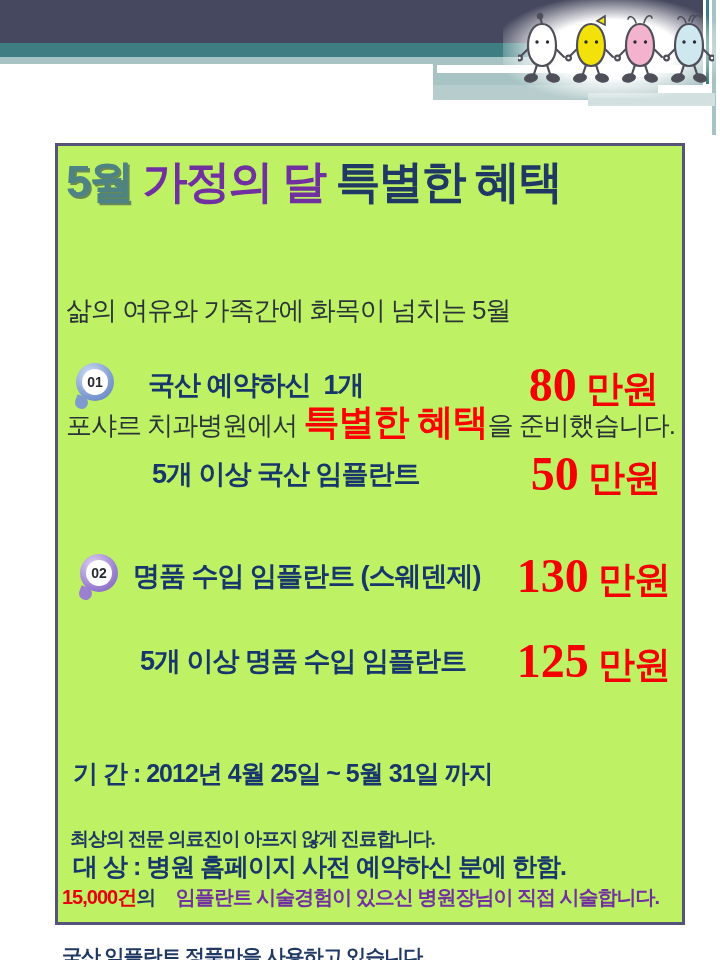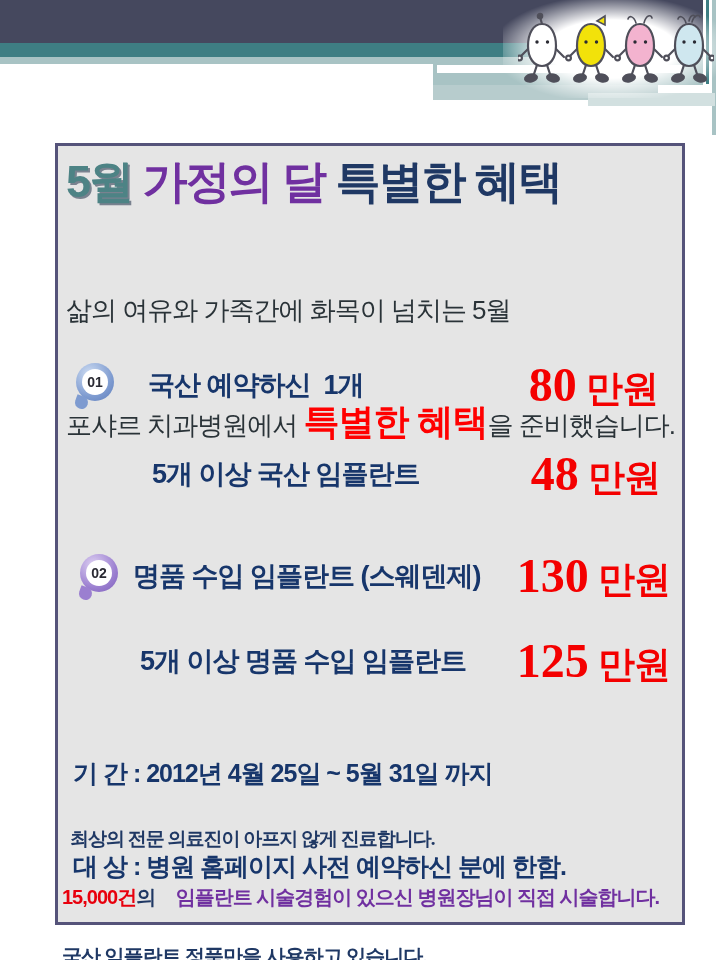--- a/index.html
+++ b/index.html
@@ -15,21 +15,21 @@
   .block-sage-right{position:absolute;left:433px;top:57px;width:270px;height:28px;background:#a8c3c4;}
   .stripe-white{position:absolute;left:437px;top:65px;width:246px;height:8px;background:#ffffff;}
   .band-sage-low{position:absolute;left:433px;top:85px;width:225px;height:15px;background:#b7cccd;}
   .band-sage-lowest{position:absolute;left:588px;top:93px;width:127px;height:13px;background:#d2e0e0;}
   .char-glow{position:absolute;left:503px;top:0;width:218px;height:98px;
              background:radial-gradient(ellipse at 50% 50%,#ffffff 42%,rgba(255,255,255,0) 78%);}
   .chars-svg{position:absolute;left:518px;top:12px;}
 
   
   .slide-box{position:absolute;left:55px;top:143px;width:630px;height:782px;
-             border:3px solid #55537a;background:#e5e5e5;box-sizing:border-box;}
+             border:3px solid #55537a;background:#bef264;box-sizing:border-box;}
   .abs{position:absolute;}
 
   
   .title{left:8px;top:6px;font-size:45px;font-weight:bold;letter-spacing:-2px;white-space:pre;}
   .title .t-month{color:#4d8385;text-shadow:2px 2px 0 rgba(32,50,72,.55);}
   .title .t-family{color:#7030a0;}
   .title .t-benefit{color:#1f3864;}
 
   
   .intro{left:8px;top:72px;font-size:26px;color:#2a3338;font-weight:500;letter-spacing:-1px;line-height:37px;white-space:pre;}
@@ -162,21 +162,21 @@
     <div class="abs offer-row" style="top:211px;">
       <div class="badge blue" style="left:18px;top:6px;">
         <span class="num">01</span>
       </div>
       <span class="offer-label" style="left:90px;">국산 예약하신  1개</span>
       <span class="offer-price" style="right:24px;"><span class="price-num">80</span><span class="price-unit"> 만원</span></span>
     </div>
 
     <div class="abs offer-row" style="top:300px;">
       <span class="offer-label" style="left:94px;">5개 이상 국산 임플란트</span>
-      <span class="offer-price" style="right:22px;"><span class="price-num">48</span><span class="price-unit"> 만원</span></span>
+      <span class="offer-price" style="right:22px;"><span class="price-num">50</span><span class="price-unit"> 만원</span></span>
     </div>
 
     <div class="abs offer-row" style="top:402px;text-align:center;">
       <div class="badge purple" style="left:22px;top:6px;">
         <span class="num">02</span>
       </div>
       <span class="offer-label" style="left:75px;">명품 수입 임플란트 (스웨덴제)</span>
       <span class="offer-price" style="right:12px;"><span class="price-num">130</span><span class="price-unit"> 만원</span></span>
     </div>
 

